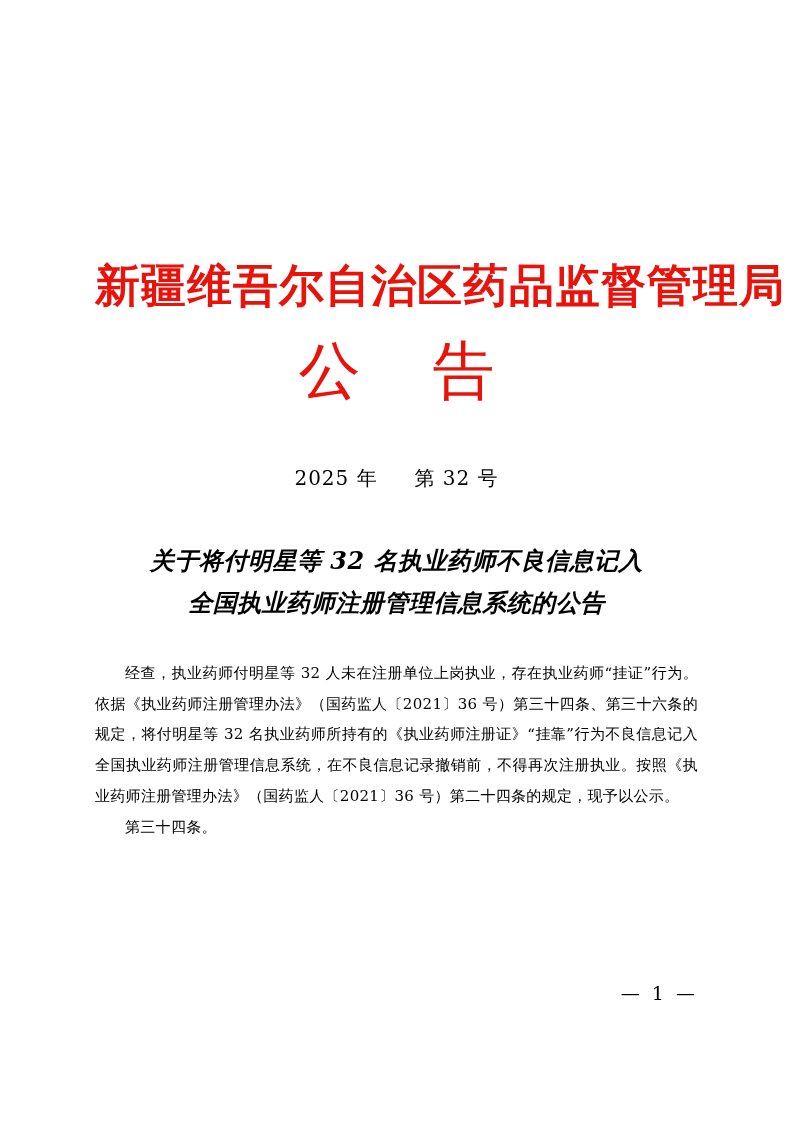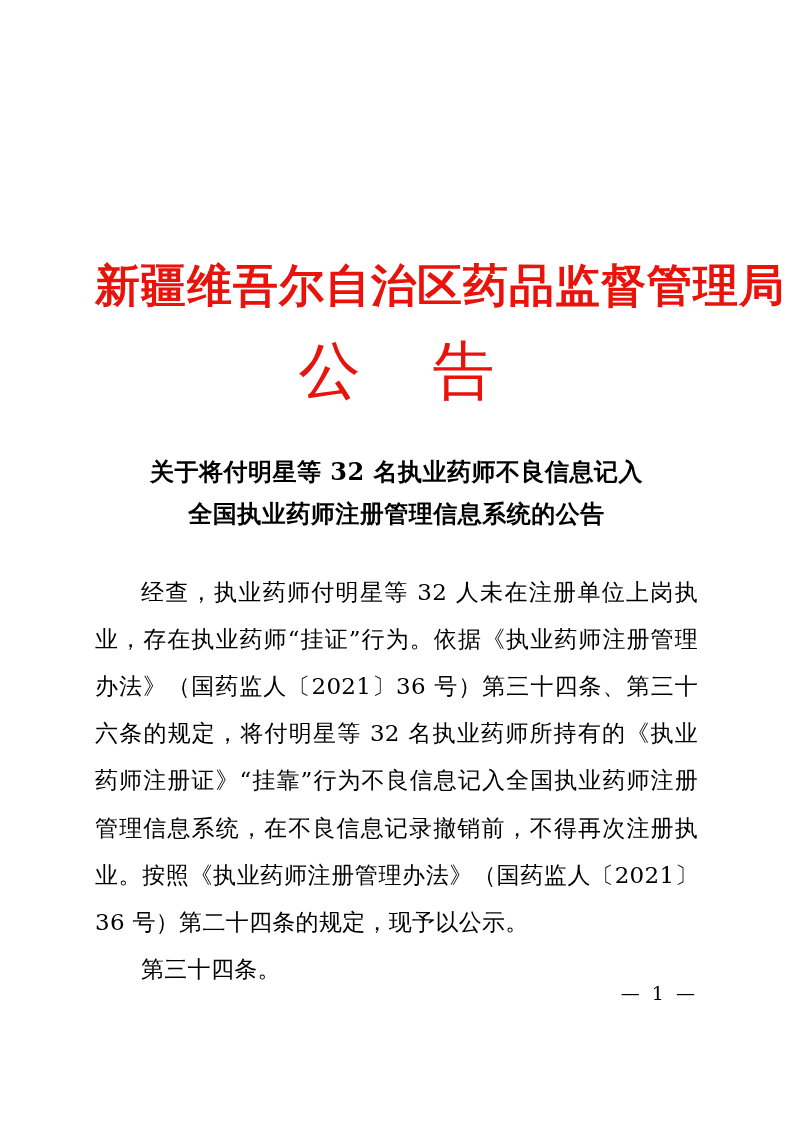--- a/index.html
+++ b/index.html
@@ -63,25 +63,26 @@
   .title {
     margin-top: 48px;
     text-align: center;
     font-weight: 700;
     font-size: 24px;
     line-height: 1.75;
     letter-spacing: 0.5px;
   }
   .title .tline {
     display: block;
+    font-style: italic;
   }
 
   .body-text {
     margin-top: 34px;
-    font-size: 23px;
+    font-size: 15px;
     line-height: 2.05;
     text-align: justify;
     text-justify: inter-ideograph;
     letter-spacing: 0.3px;
   }
   .body-text p {
     margin: 0;
     text-indent: 2em;
   }
 
@@ -95,20 +96,25 @@
 </style>
 </head>
 <body>
 
 <div class="page">
 
   <div class="masthead">新疆维吾尔自治区药品监督管理局</div>
 
   <div class="doc-kind">公告</div>
 
+  <div class="issue-line">
+    <span>2025 年</span>
+    <span class="gap"></span>
+    <span>第 32 号</span>
+  </div>
 
   <div class="title">
     <span class="tline">关于将付明星等 32 名执业药师不良信息记入</span>
     <span class="tline">全国执业药师注册管理信息系统的公告</span>
   </div>
 
   <div class="body-text">
     <p>经查，执业药师付明星等 32 人未在注册单位上岗执业，存在执业药师“挂证”行为。依据《执业药师注册管理办法》（国药监人〔2021〕36 号）第三十四条、第三十六条的规定，将付明星等 32 名执业药师所持有的《执业药师注册证》“挂靠”行为不良信息记入全国执业药师注册管理信息系统，在不良信息记录撤销前，不得再次注册执业。按照《执业药师注册管理办法》（国药监人〔2021〕36 号）第二十四条的规定，现予以公示。</p>
     <p>第三十四条。</p>
   </div>

